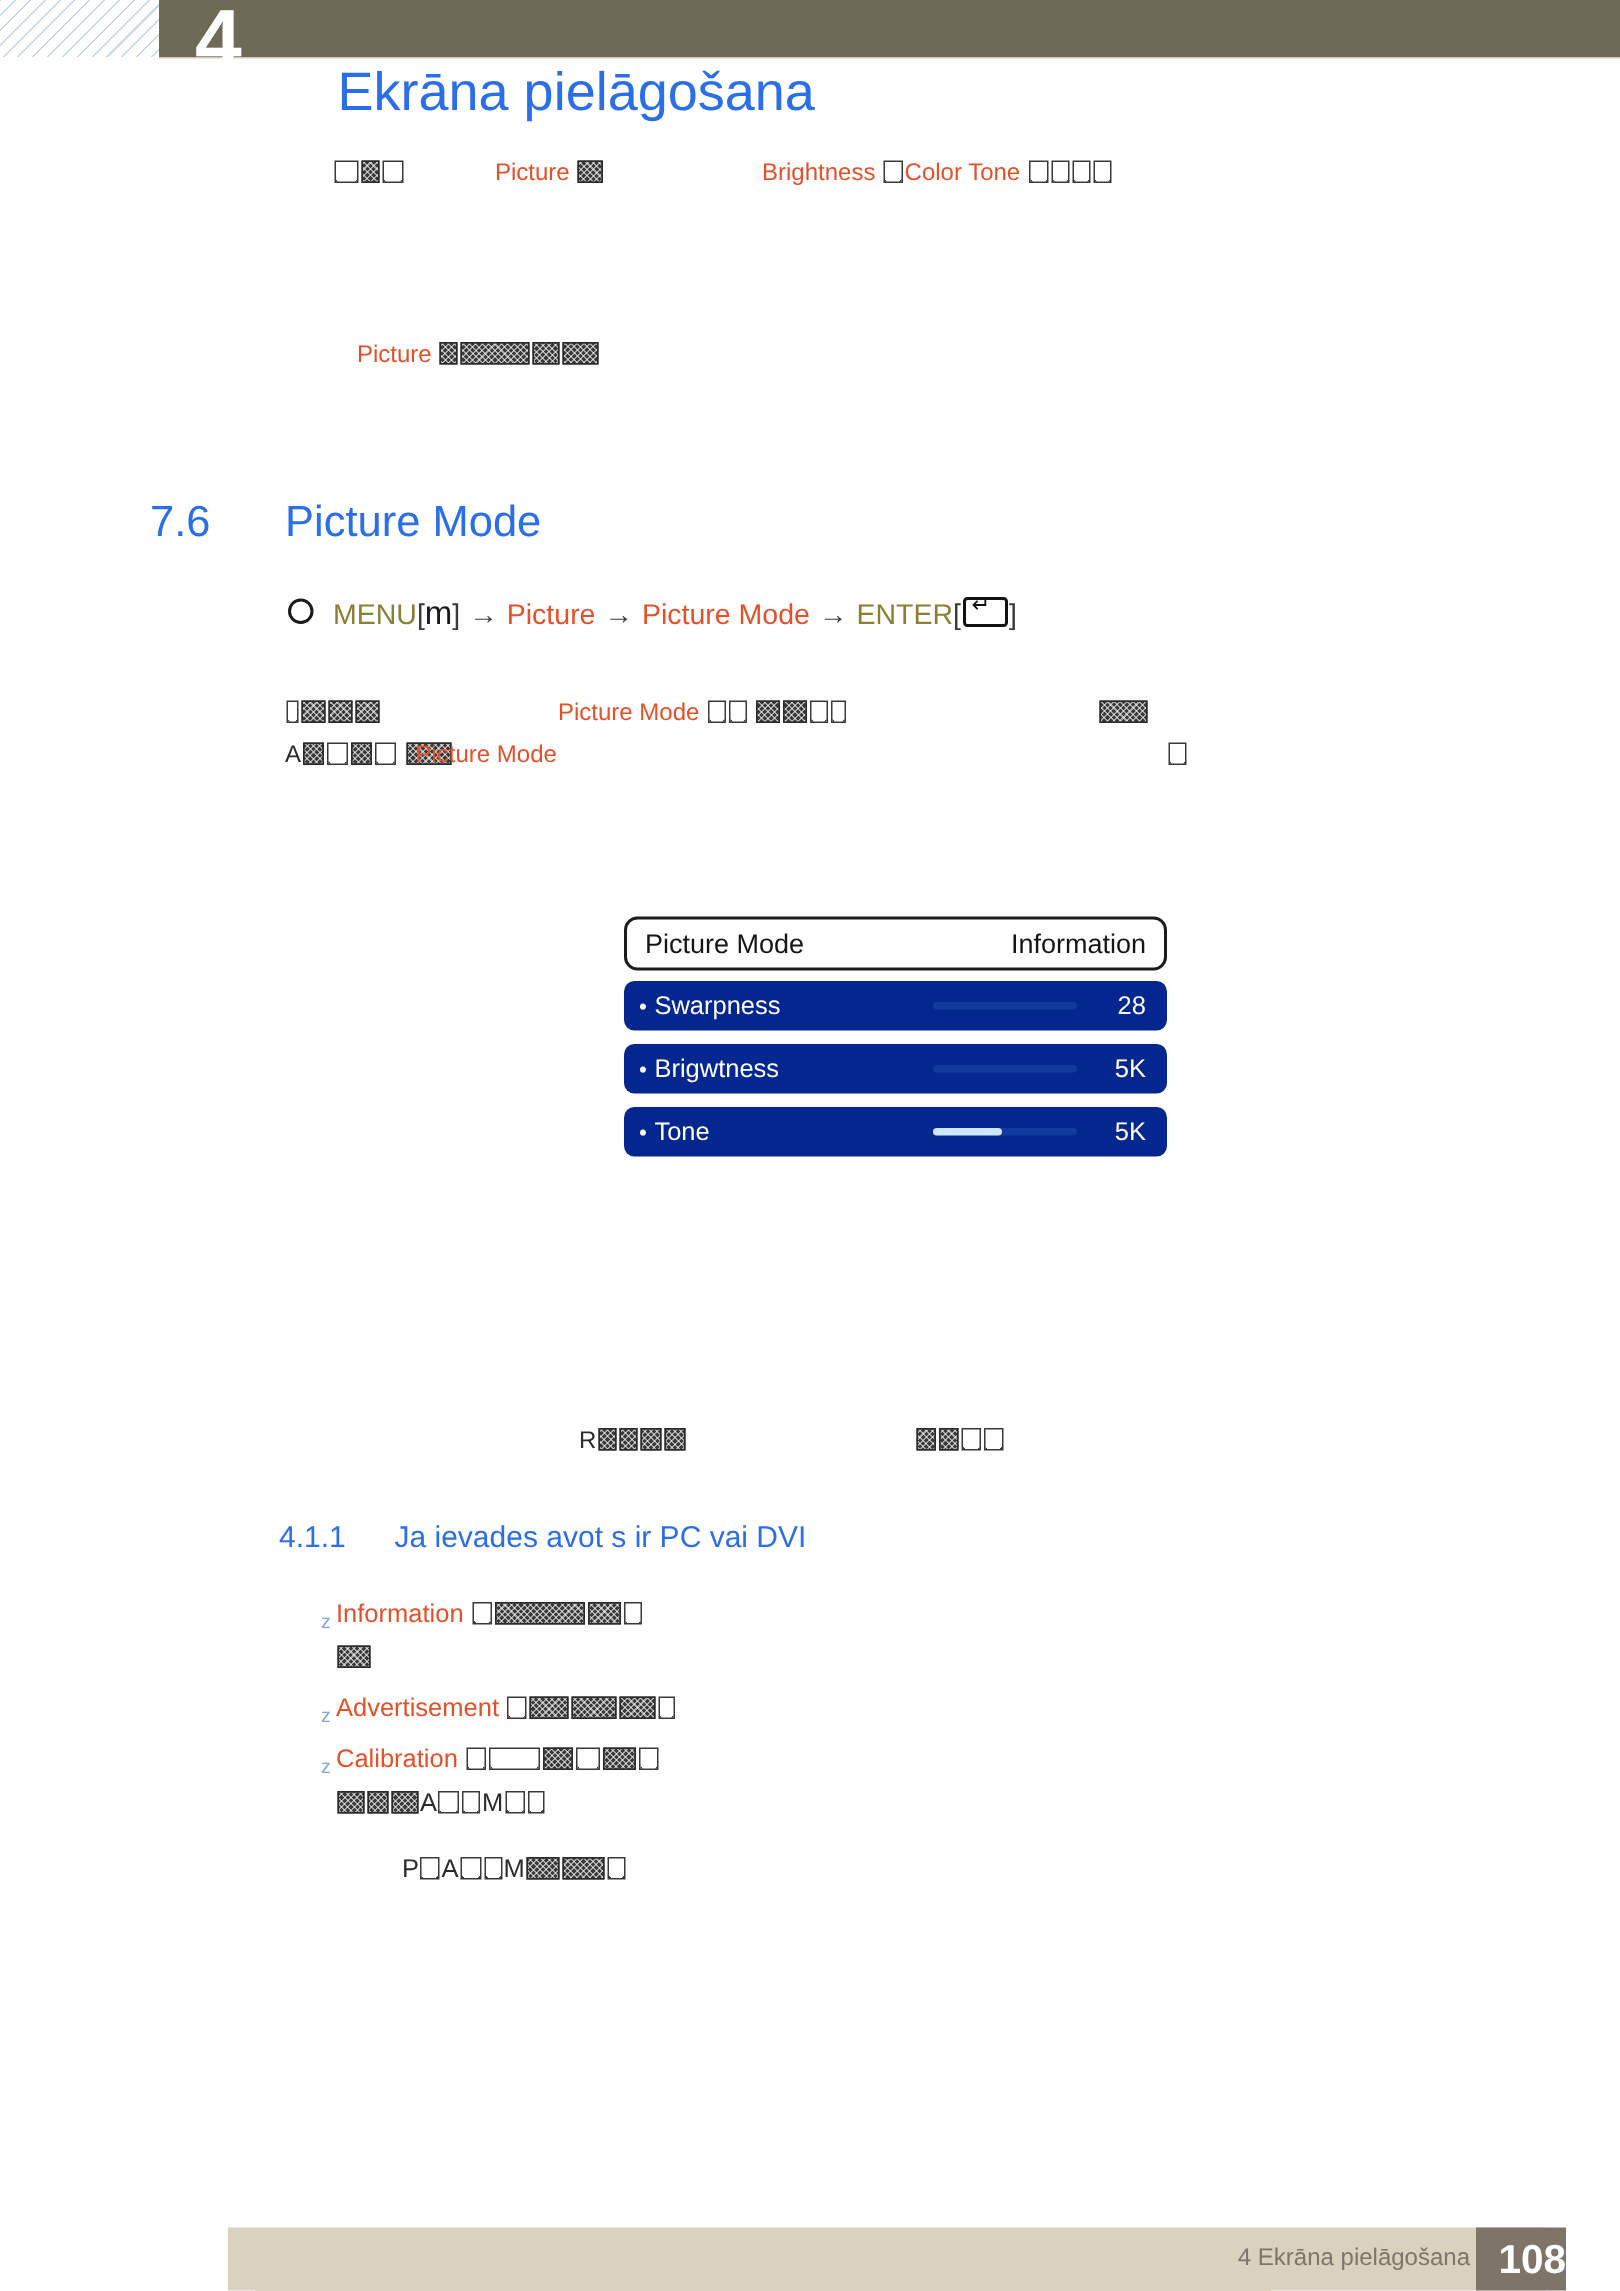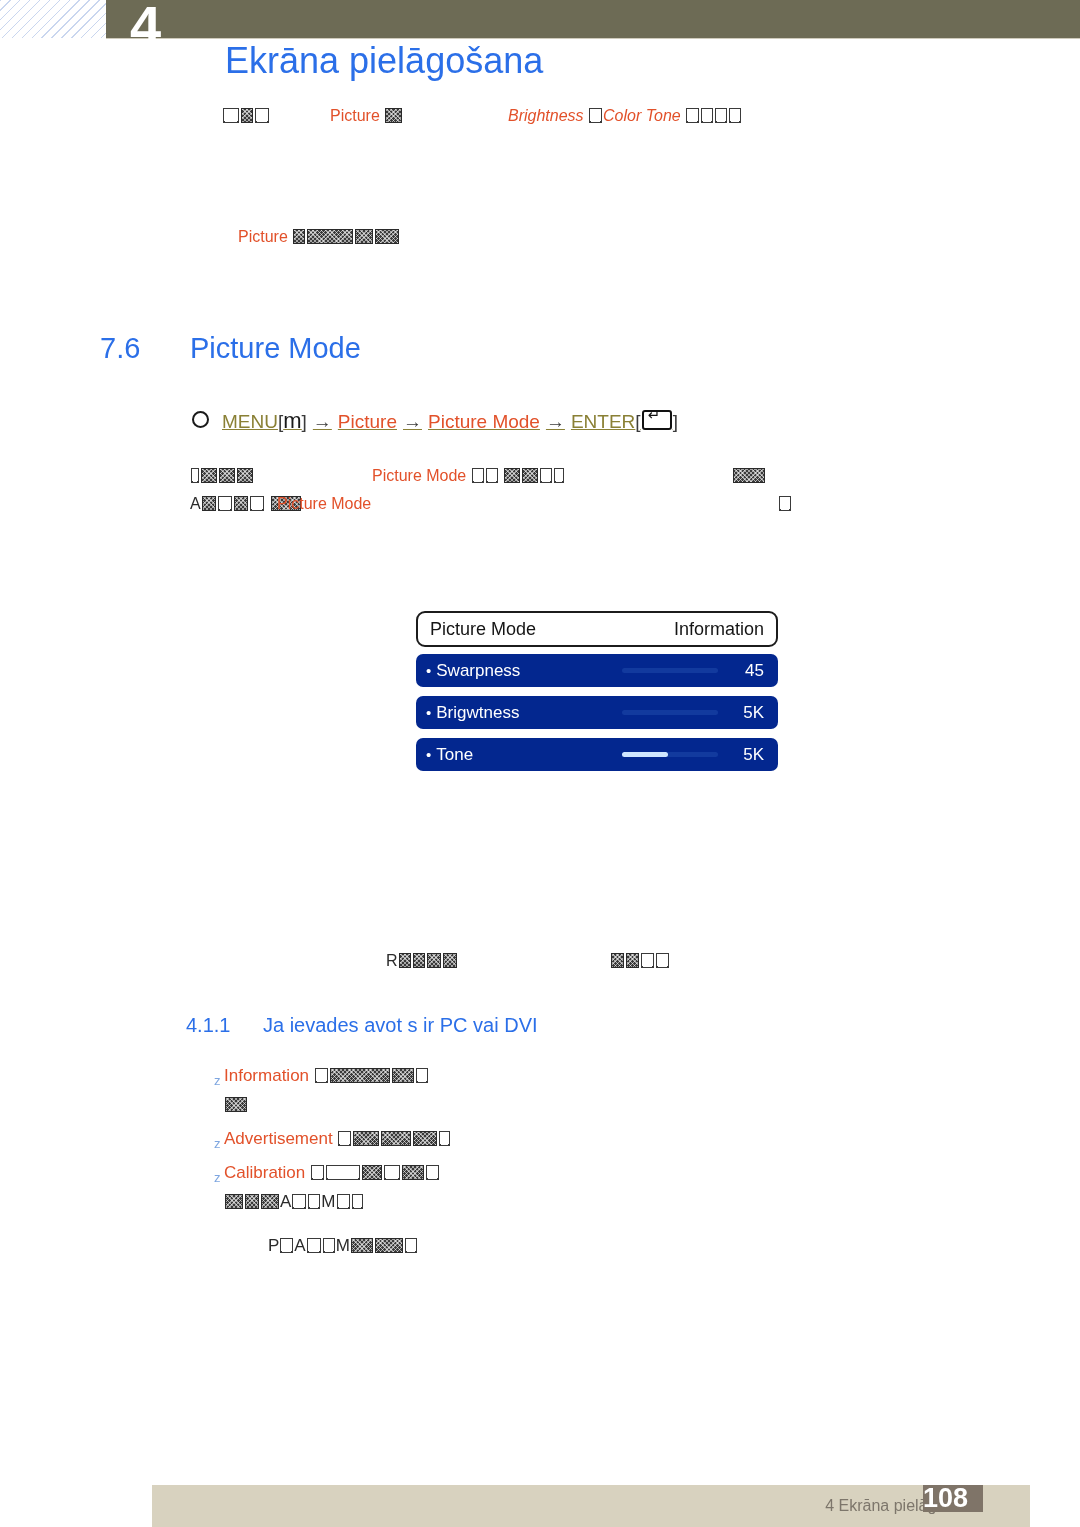--- a/index.html
+++ b/index.html
@@ -106,25 +106,24 @@
     white-space: nowrap;
   }
   #sec-41-num  { left: 100px; top: 332px; font-size: 29px; }
   #sec-41-text { left: 190px; top: 332px; font-size: 29px; }
   #sec-411-num  { left: 186px; top: 1014px; font-size: 20px; }
   #sec-411-text { left: 263px; top: 1014px; font-size: 20px; }
 
   
   #menu-path {
     position: absolute;
-    left: 192px; top: 408px;
+    left: 192px; top: 396px;
     font-size: 19px;
     white-space: nowrap;
     color: #8a8035;
-    text-decoration: underline;
   }
   #menu-path .circle {
     display: inline-block;
     width: 13px; height: 13px;
     border: 2.5px solid #1a1a1a;
     border-radius: 50%;
     vertical-align: 0px;
     margin-right: 13px;
   }
   #menu-path .bracket { color: #3a3a3a; }
@@ -231,26 +230,26 @@
   }
   #footer-text {
     position: absolute;
     right: 100px; top: 1497px;
     font-size: 16px;
     color: #7d766b;
     white-space: nowrap;
   }
   #footer-pagebox {
     position: absolute;
-    left: 923px; top: 1485px;
-    width: 60px; height: 27px;
+    left: 984px; top: 1485px;
+    width: 60px; height: 42px;
     background: #7f7468;
     display: flex;
     align-items: center;
-    justify-content: flex-start;
+    justify-content: flex-end;
   }
   #footer-pagenum {
     color: #ffffff;
     font-size: 27px;
     font-weight: bold;
   }
 </style>
 </head>
 <body>
 
@@ -262,21 +261,21 @@
 <div id="chapter-number">4</div>
 <div id="page-title">Ekrāna pielāgošana</div>
 
 <div class="abs" style="left:222px; top:107px;">
   <span class="tofu light" style="width:16px"></span><span class="tofu" style="width:12px"></span><span class="tofu light" style="width:14px"></span>
 </div>
 <div class="abs orange" style="left:330px; top:107px;">
   <span>Picture</span>
   <span class="tofu" style="width:17px"></span>
 </div>
-<div class="abs orange" style="left:508px; top:107px;font-style:italic;">
+<div class="abs orange" style="left:508px; top:107px;">
   <span>Brightness</span>
   <span class="tofu light" style="width:13px"></span><span>Color Tone</span>
   <span class="tofu light" style="width:13px"></span><span class="tofu light" style="width:12px"></span><span class="tofu light" style="width:12px"></span><span class="tofu light" style="width:12px"></span>
 </div>
 
 <div class="abs orange" style="left:238px; top:228px;">
   <span>Picture</span>
   <span class="tofu" style="width:12px"></span><span class="tofu" style="width:46px"></span><span class="tofu" style="width:18px"></span><span class="tofu" style="width:24px"></span>
 </div>
 
@@ -317,21 +316,21 @@
   </div>
 
 
 
   <div class="osd-row">
     <span class="osd-label"><span class="bullet">•</span><span>Swarpness</span></span>
     <span class="osd-spacer"></span>
     <span class="osd-slider">
         <span class="fill" style="width:0%;"></span>
       </span>
-    <span class="osd-value">45</span>
+    <span class="osd-value">28</span>
   </div>
 
   <div class="osd-row">
     <span class="osd-label"><span class="bullet">•</span><span>Brigwtness</span></span>
     <span class="osd-spacer"></span>
     <span class="osd-slider">
         <span class="fill" style="width:0%;"></span>
       </span>
     <span class="osd-value">5K</span>
   </div>

